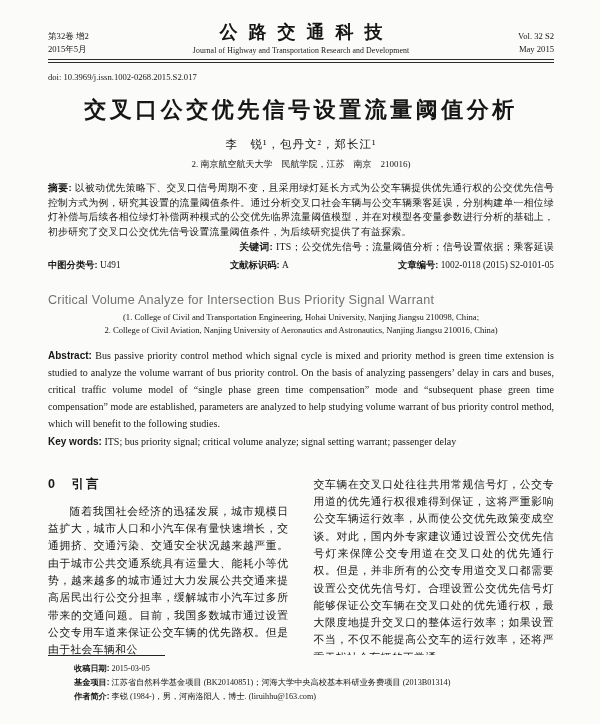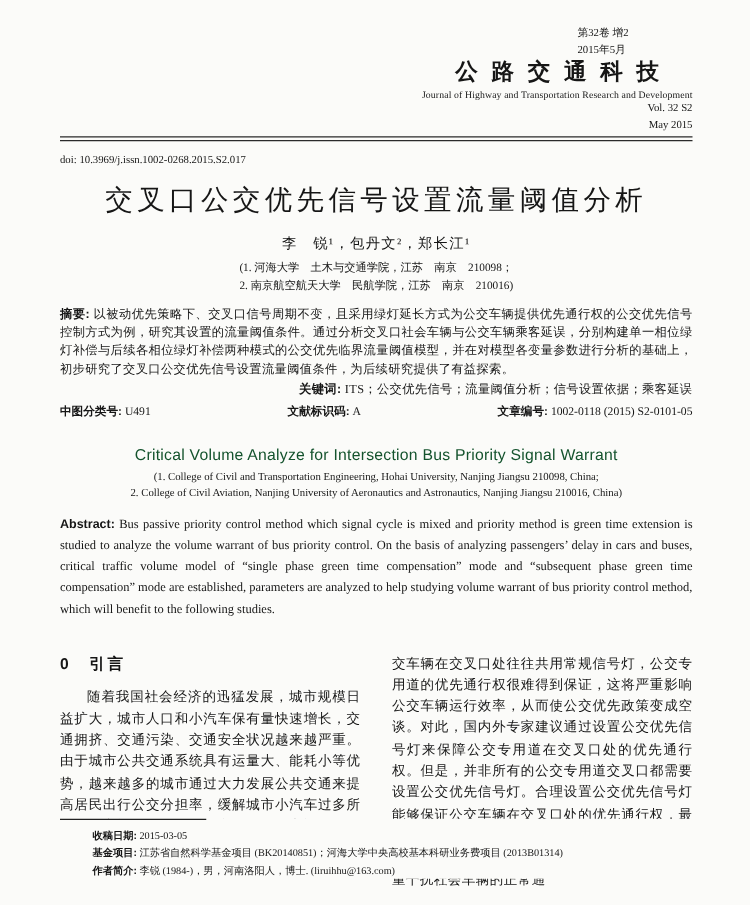--- a/index.html
+++ b/index.html
@@ -7,48 +7,48 @@
     width:600px; height:724px;
     background:#fbfbf9;
     color:#161616;
     font-family:"Liberation Serif","DejaVu Serif",serif;
     position:relative;
     overflow:hidden;
   }
   .page { padding:20px 46px 0 48px; box-sizing:border-box; }
 
   
-  .hdr { display:flex; justify-content:space-between; align-items:flex-end;flex-direction:column; }
+  .hdr { display:flex; justify-content:space-between; align-items:flex-end; }
   .hdr-side { width:92px; font-size:8.6px; line-height:12.5px; }
   .hdr-right { text-align:right; }
   .hdr-center { flex:1; text-align:center; }
   .jcn { font-size:18px; letter-spacing:11px; padding-left:11px; font-weight:bold; }
   .jen { font-size:7.8px; letter-spacing:0.1px; margin-top:2px; }
   .rule { margin-top:4px; height:2.2px; border-top:1.7px solid #2b2b2b; border-bottom:0.9px solid #2b2b2b; }
 
   .doi { font-size:8.6px; margin-top:9px; }
 
   .title-cn {
     margin:13px 0 0; text-align:center;
     font-family:"Liberation Sans","DejaVu Sans",sans-serif;
-    font-weight:normal; font-size:22px; letter-spacing:3.5px;
+    font-weight:bold; font-size:22px; letter-spacing:3.5px;
   }
   .authors-cn { text-align:center; font-size:11.5px; margin-top:12px; letter-spacing:1px; }
   .affil-cn { text-align:center; font-size:9px; line-height:14px; margin-top:5px; }
 
   .lbl { font-family:"Liberation Sans","DejaVu Sans",sans-serif; font-weight:bold; }
 
   .abs-cn { margin-top:10px; font-size:9.8px; line-height:14.6px; text-align:justify; letter-spacing:0.3px; }
   .kw-cn  { font-size:9.8px; margin-top:1px; letter-spacing:0.3px;text-align:right; }
   .meta   { display:flex; justify-content:space-between; font-size:9.3px; margin-top:5px;align-items:center; }
 
   .title-en {
-    margin:21px 0 0; text-align:center;
+    margin:21px 0 0; 
     font-family:"Liberation Sans","DejaVu Sans",sans-serif;
-    font-weight:normal; font-size:12.6px; color:#14532d; letter-spacing:0.2px;
+    font-weight:normal; font-size:12.6px; color:#737373; letter-spacing:0.2px;
   }
   .authors-en { text-align:center; font-size:10px; margin-top:11px; }
   .affil-en { text-align:center; font-size:8.6px; line-height:13.5px; margin-top:4px; }
 
   .abs-en { margin-top:9px; font-size:10px; line-height:17.2px; text-align:justify; }
   .kw-en  { font-size:10px; margin-top:0; line-height:17.2px; }
 
   .columns { display:flex; gap:25px; margin-top:26px; }
   .col { width:247px; }
   .sec-h {
@@ -86,21 +86,20 @@
 
   <div class="rule"></div>
 
   <div class="doi">doi: 10.3969/j.issn.1002-0268.2015.S2.017</div>
 
   <h1 class="title-cn">交叉口公交优先信号设置流量阈值分析</h1>
 
   <div class="authors-cn">李　锐¹，包丹文²，郑长江¹</div>
 
   <div class="affil-cn">
-    <div>(1. 河海大学　土木与交通学院，江苏　南京　210098；</div>
     <div>2. 南京航空航天大学　民航学院，江苏　南京　210016)</div>
   </div>
 
   <div class="abs-cn">
     <span class="lbl">摘要:</span>
     <span>以被动优先策略下、交叉口信号周期不变，且采用绿灯延长方式为公交车辆提供优先通行权的公交优先信号控制方式为例，研究其设置的流量阈值条件。通过分析交叉口社会车辆与公交车辆乘客延误，分别构建单一相位绿灯补偿与后续各相位绿灯补偿两种模式的公交优先临界流量阈值模型，并在对模型各变量参数进行分析的基础上，初步研究了交叉口公交优先信号设置流量阈值条件，为后续研究提供了有益探索。</span>
   </div>
 
   <div class="kw-cn">
     <span class="lbl">关键词:</span>
@@ -128,20 +127,24 @@
   <div class="affil-en">
     <div>(1. College of Civil and Transportation Engineering, Hohai University, Nanjing Jiangsu 210098, China;</div>
     <div>2. College of Civil Aviation, Nanjing University of Aeronautics and Astronautics, Nanjing Jiangsu 210016, China)</div>
   </div>
 
   <div class="abs-en">
     <span class="lbl">Abstract:</span>
     <span>Bus passive priority control method which signal cycle is mixed and priority method is green time extension is studied to analyze the volume warrant of bus priority control. On the basis of analyzing passengers’ delay in cars and buses, critical traffic volume model of “single phase green time compensation” mode and “subsequent phase green time compensation” mode are established, parameters are analyzed to help studying volume warrant of bus priority control method, which will benefit to the following studies.</span>
   </div>
 
+  <div class="kw-en">
+    <span class="lbl">Key words:</span>
+    <span>ITS; bus priority signal; critical volume analyze; signal setting warrant; passenger delay</span>
+  </div>
 
   <div class="columns">
     <div class="col">
       <h3 class="sec-h">0　引言</h3>
       <p class="body-p indent">随着我国社会经济的迅猛发展，城市规模日益扩大，城市人口和小汽车保有量快速增长，交通拥挤、交通污染、交通安全状况越来越严重。由于城市公共交通系统具有运量大、能耗小等优势，越来越多的城市通过大力发展公共交通来提高居民出行公交分担率，缓解城市小汽车过多所带来的交通问题。目前，我国多数城市通过设置公交专用车道来保证公交车辆的优先路权。但是由于社会车辆和公</p>
     </div>
     <div class="col">
       <p class="body-p">交车辆在交叉口处往往共用常规信号灯，公交专用道的优先通行权很难得到保证，这将严重影响公交车辆运行效率，从而使公交优先政策变成空谈。对此，国内外专家建议通过设置公交优先信号灯来保障公交专用道在交叉口处的优先通行权。但是，并非所有的公交专用道交叉口都需要设置公交优先信号灯。合理设置公交优先信号灯能够保证公交车辆在交叉口处的优先通行权，最大限度地提升交叉口的整体运行效率；如果设置不当，不仅不能提高公交车的运行效率，还将严重干扰社会车辆的正常通</p>
     </div>
   </div>

